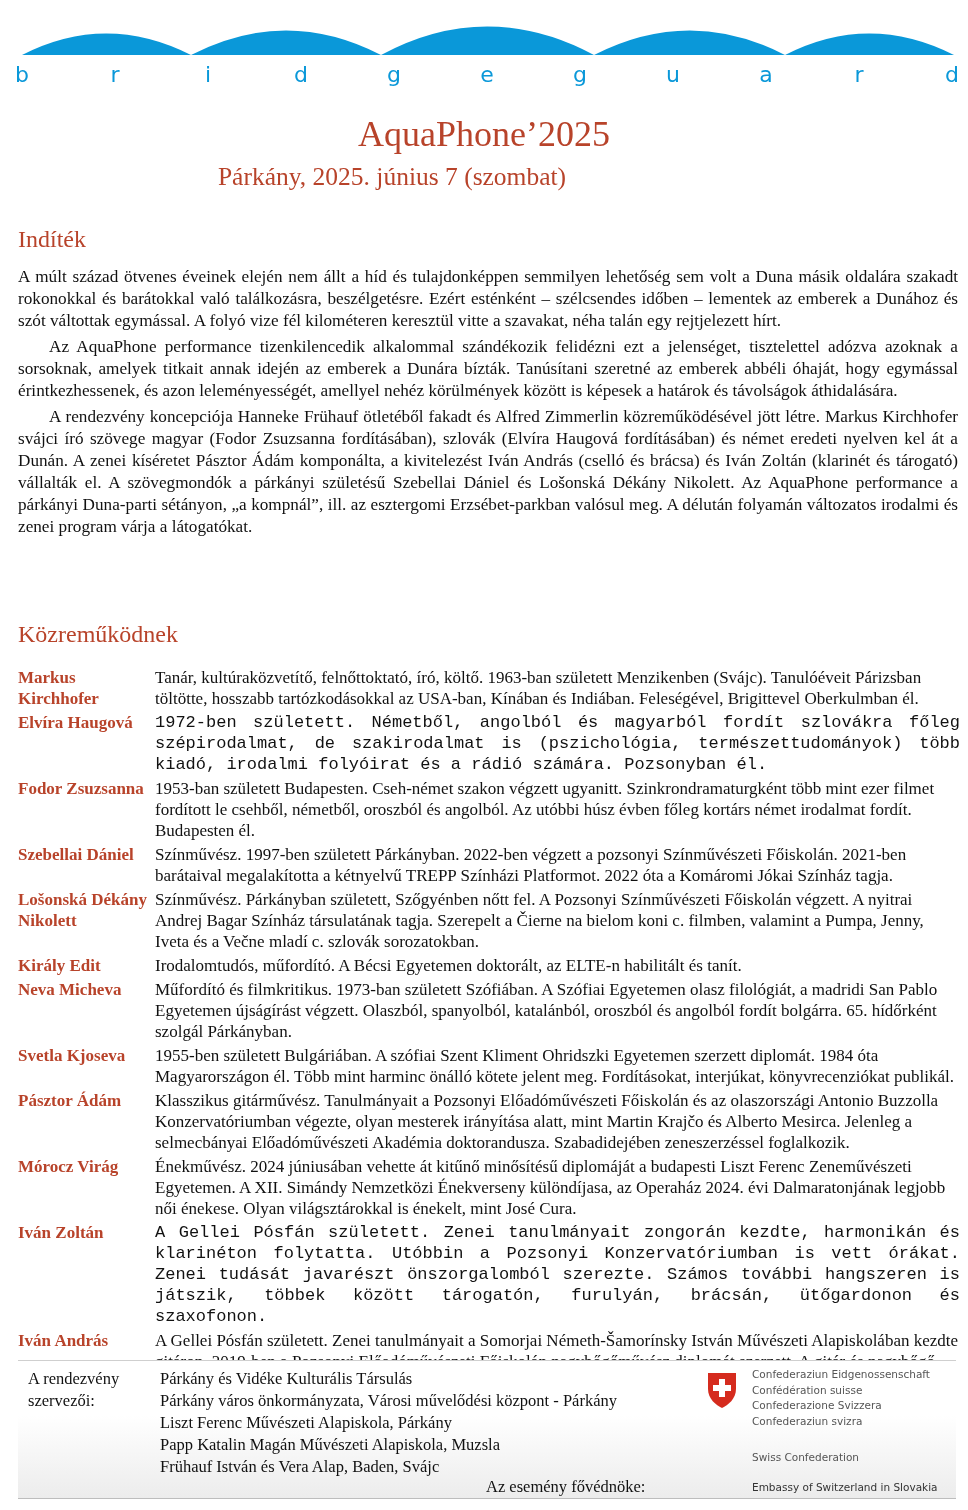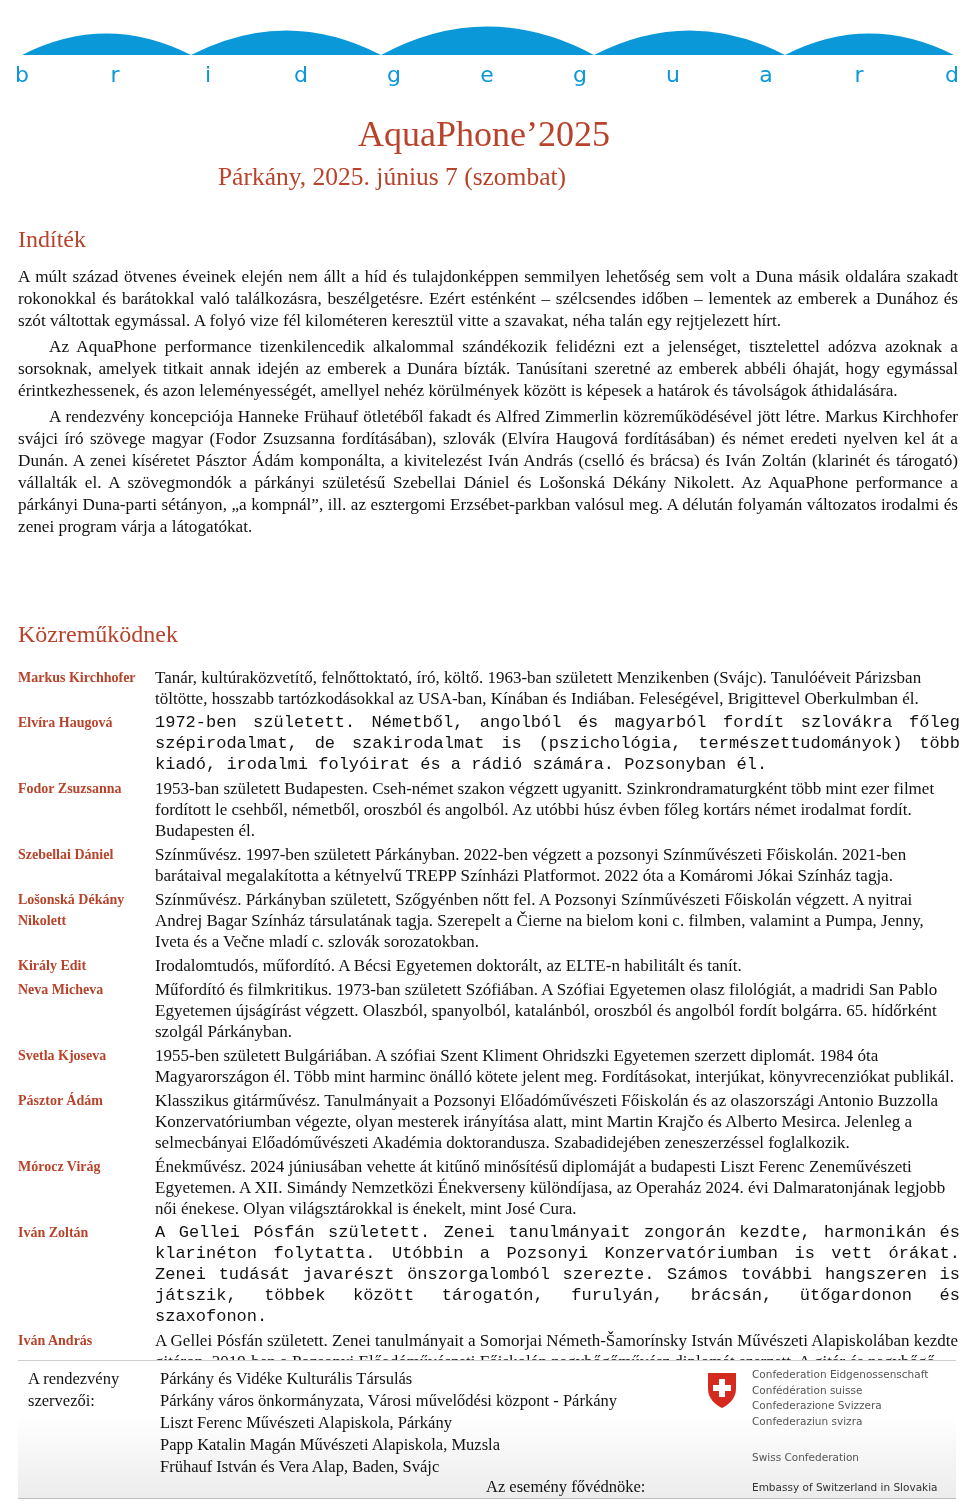--- a/index.html
+++ b/index.html
@@ -15,21 +15,21 @@
            color: #b8432a; font-size: 36px; }
   .subtitle { position: absolute; top: 162px; left: 0; width: 784px; text-align: center;
               color: #b8432a; font-size: 25.5px; }
   .section-heading { position: absolute; left: 18px; color: #b8432a; font-size: 24px; }
   .intro { position: absolute; left: 18px; top: 266px; width: 940px; font-size: 17.2px;
            line-height: 22px; text-align: justify; }
   .intro p { margin: 0 0 4px 0; }
   .intro p.indent { text-indent: 31px; }
   .people { position: absolute; left: 18px; top: 667px; width: 942px; }
   .person { display: flex; margin-bottom: 3px; }
-  .person .name { width: 137px; flex: none; color: #b8432a; font-weight: bold; font-size: 14px;
+  .person .name { width: 137px; flex: none; color: #b8432a; font-weight: bold; font-size: 17px;
                   line-height: 21px; }
   .person .bio { flex: 1; font-size: 17px; line-height: 21px; }
   .person .bio.justify { text-align: justify; font-family: Liberation Mono, monospace; }
   .footer { position: absolute; left: 18px; top: 1360px; width: 938px; height: 137px;
             border-top: 1px solid #cfcfcf; border-bottom: 1px solid #bdbdbd;
             background: linear-gradient(to bottom, #ffffff 0%, #ffffff 40%, #ececec 100%); }
   .org-label { position: absolute; left: 10px; top: 7px; width: 130px; font-size: 16.5px; line-height: 21.5px; }
   .org-list { position: absolute; left: 142px; top: 7px; font-size: 16.5px; line-height: 22px; }
   .patron { position: absolute; left: 468px; top: 116px; font-size: 16.5px; }
   .swiss { position: absolute; left: 688px; top: 6px; width: 250px; font-family: "DejaVu Sans", sans-serif;
@@ -137,21 +137,21 @@
     <div>Frühauf István és Vera Alap, Baden, Svájc</div>
   </div>
   <div class="patron">Az esemény fővédnöke:</div>
   <div class="swiss">
     <svg class="shield" viewBox="0 0 32 38">
       <path d="M2 2 H30 V18 C30 28 22 34 16 37 C10 34 2 28 2 18 Z" fill="#d52b1e"></path>
       <rect x="13" y="8" width="6" height="18" fill="#ffffff"></rect>
       <rect x="7" y="14" width="18" height="6" fill="#ffffff"></rect>
     </svg>
     <div class="lines">
-      <div>Confederation Eidgenossenschaft</div>
+      <div>Confederaziun Eidgenossenschaft</div>
       <div>Confédération suisse</div>
       <div>Confederazione Svizzera</div>
       <div>Confederaziun svizra</div>
     </div>
     <div class="conf">Swiss Confederation</div>
     <div class="embassy">Embassy of Switzerland in Slovakia</div>
   </div>
 </div>
 
 </body></html>

